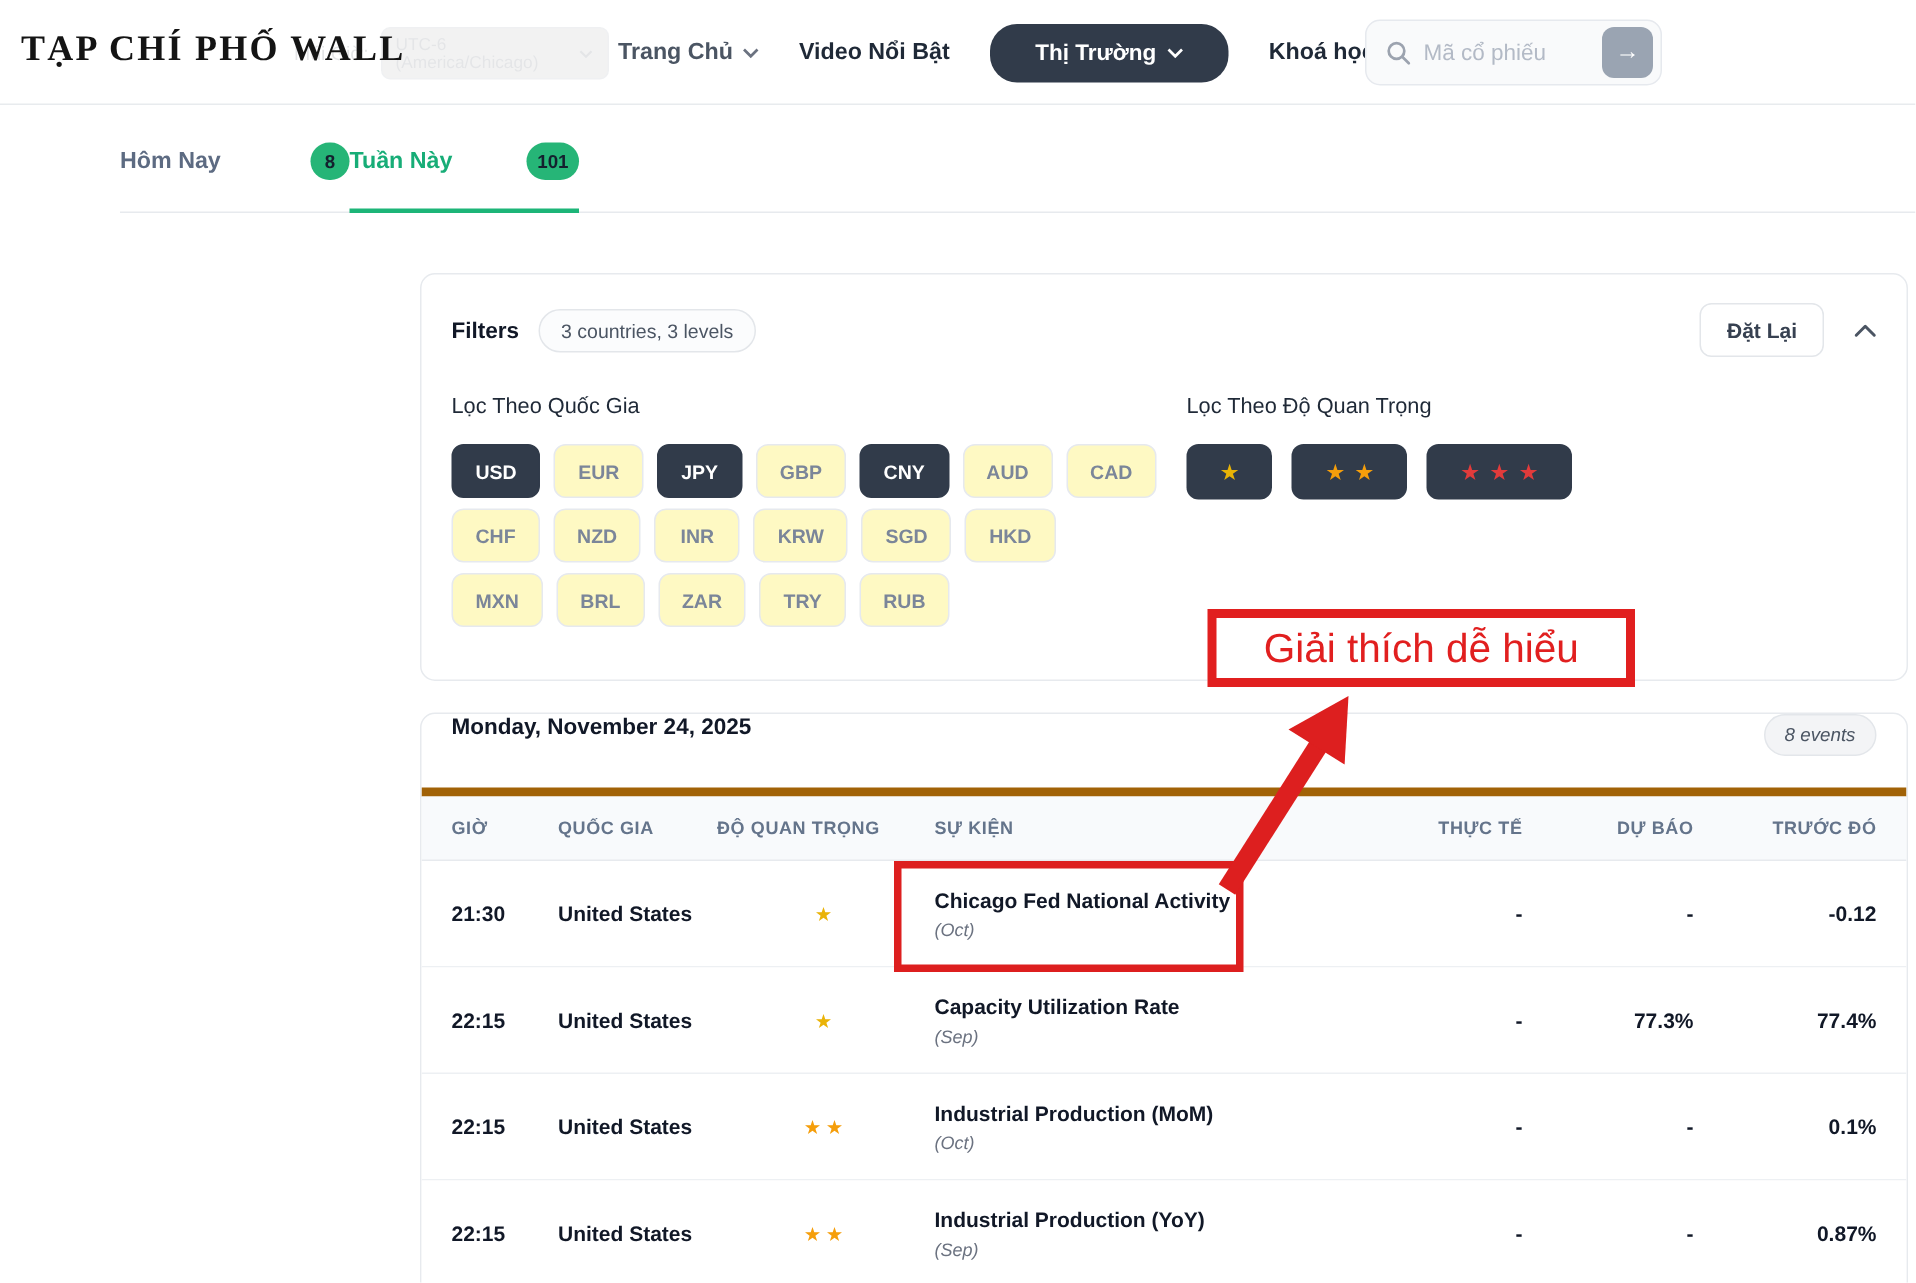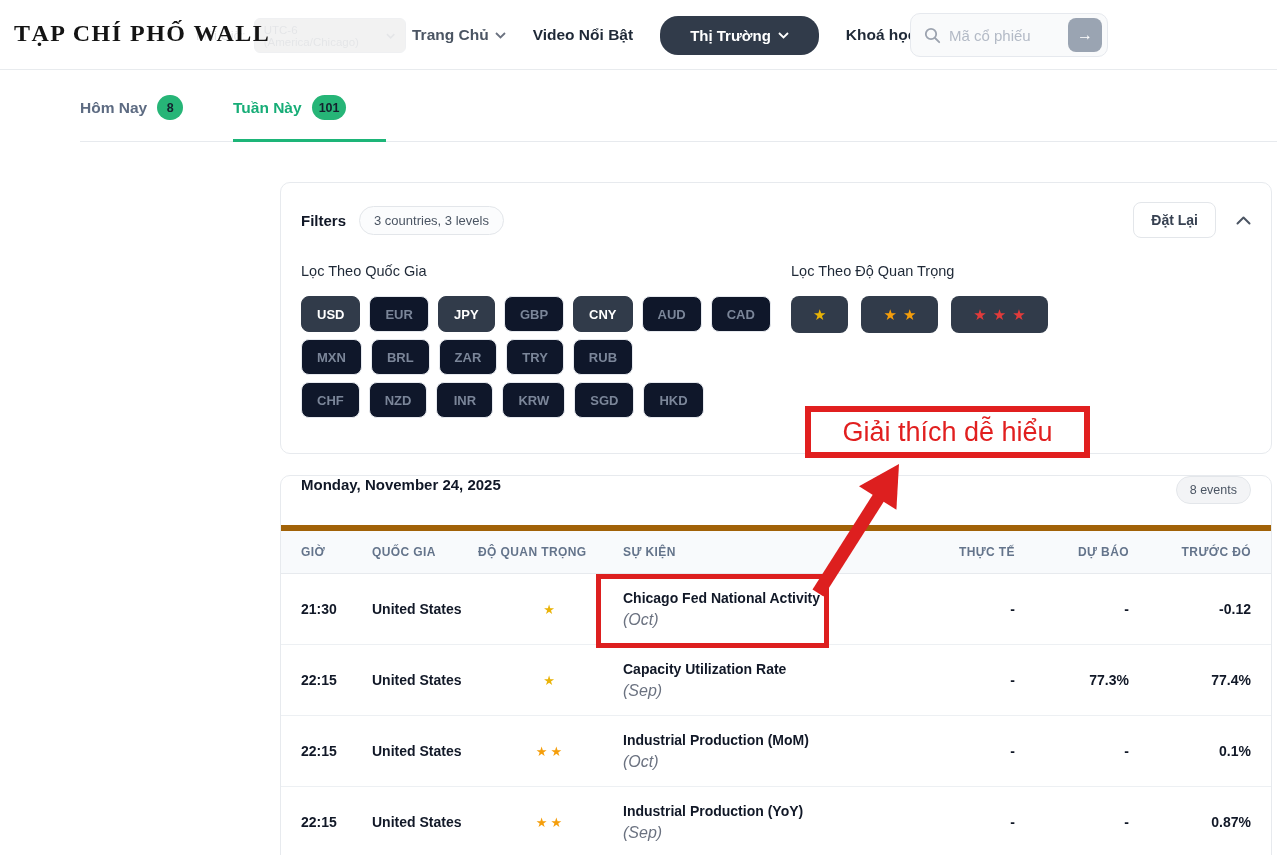--- a/index.html
+++ b/index.html
@@ -18,58 +18,58 @@
   .nav-item { font-size:15.5px; font-weight:600; color:#4b5563; display:flex; align-items:center; gap:6px; cursor:pointer; white-space:nowrap; }
   .nav-item.strong { color:#1f2937; font-weight:700; }
   .nav-pill { background:#313b4a; color:#fff; font-size:15px; font-weight:700; padding:11px 30px; border-radius:18px; display:flex; align-items:center; gap:7px; cursor:pointer; white-space:nowrap; }
   .chev { display:inline-block; }
   .search-wrap { position:absolute; left:910px; top:13px; width:198px; height:44px; background:#f9fafb; border:1px solid #e6e9ee; border-radius:10px; display:flex; align-items:center; padding:0 5px 0 13px; }
   .search-input { flex:1; min-width:0; border:none; outline:none; background:transparent; font-size:15px; color:#374151; margin-left:8px; font-family:"Liberation Sans", sans-serif; }
   .search-input::placeholder { color:#b3bac6; }
   .search-go { width:34px; height:34px; border:none; border-radius:8px; background:#9aa4b2; color:#fff; font-size:16px; cursor:pointer; flex:0 0 auto; display:flex; align-items:center; justify-content:center; }
   
   .tabs-strip { position:absolute; left:80px; top:70px; width:1197px; border-bottom:1px solid #e7eaee; display:flex; }
-  .tab { position:relative; width:153px; display:flex; align-items:center; justify-content:flex-start; gap:10px; padding:25px 0 21px; cursor:pointer; font-size:15.5px; font-weight:700; color:#5d6b82; }
+  .tab { position:relative; width:153px; display:flex; align-items:center; justify-content:space-between; gap:10px; padding:25px 0 21px; cursor:pointer; font-size:15.5px; font-weight:700; color:#5d6b82; }
   .tab.active { color:#17ad77; }
   .tab.active::after { content:""; position:absolute; left:0; right:0; bottom:-1px; height:3px; background:#1db578; }
   .badge { background:#26b577; color:#14202e; font-size:12.5px; font-weight:700; border-radius:999px; min-width:26px; height:25px; padding:0 7px; display:inline-flex; align-items:center; justify-content:center; }
   
   .card { position:absolute; background:#fff; border:1px solid #e7eaee; border-radius:10px; }
   .filters-card { left:280px; top:182px; width:992px; height:272px; padding:19px 20px; }
   .filters-head { display:flex; align-items:center; justify-content:space-between; }
   .fh-left { display:flex; align-items:center; gap:13px; }
   .filters-title { font-size:15px; font-weight:700; color:#111827; }
   .chip { border:1px solid #e3e6ea; background:#fbfcfd; border-radius:999px; padding:6px 14px; font-size:13px; color:#4b5563; }
   .fh-right { display:flex; align-items:center; gap:20px; }
   .reset-btn { border:1px solid #e3e6ea; background:#fff; border-radius:8px; padding:9px 17px; font-size:14px; font-weight:600; color:#374151; cursor:pointer; font-family:"Liberation Sans", sans-serif; }
   .collapse-icon { cursor:pointer; color:#4b5563; display:flex; align-items:center; }
   .filters-body { display:flex; margin-top:25px; }
   .fcol-label { font-size:14.5px; font-weight:400; color:#1f2937; margin-bottom:17px; }
   .fcol-countries { width:470px; }
   .cur-row { display:flex; gap:9px; margin-bottom:7px; }
-  .cur-btn { min-width:57px; height:36px; padding:0 15px; border-radius:8px; border:1px solid #e6e9ee; background:#0f172a; color:#7b8699; font-size:13px; font-weight:700; cursor:pointer; font-family:"Liberation Sans", sans-serif; }
+  .cur-btn { min-width:57px; height:36px; padding:0 15px; border-radius:8px; border:1px solid #e6e9ee; background:#fef9c3; color:#7b8699; font-size:13px; font-weight:700; cursor:pointer; font-family:"Liberation Sans", sans-serif; }
   .cur-btn.selected { background:#313b4a; border-color:#313b4a; color:#fff; }
   .fcol-importance { margin-left:20px; }
   .imp-row { display:flex; gap:13px; }
   .imp-btn { height:37px; padding:0 22px; border:none; border-radius:8px; background:#313b4a; font-size:15px; letter-spacing:6px; cursor:pointer; display:flex; align-items:center; justify-content:center; padding-right:16px; }
   
   .calendar-card { left:280px; top:475px; width:992px; height:396px; border-radius:10px 10px 0 0; overflow:hidden; }
   .cal-head { height:55px; display:flex; align-items:flex-start; justify-content:space-between; padding:0 20px; border-bottom:6px solid #a16207; }
   .cal-date { font-size:15px; font-weight:700; color:#111827; }
-  .events-chip { background:#f3f4f6; border:1px solid #e3e6ea; border-radius:999px; padding:6px 13px; font-size:12.5px; color:#4b5563; }
+  .events-chip { background:#f3f4f6; border:1px solid #e3e6ea; border-radius:999px; padding:6px 13px; font-size:12.5px; color:#4b5563;font-style:italic; }
   .tbl-cols { display:grid; grid-template-columns:71px 106px 145px 1fr 110px 114px 122px; align-items:center; padding:0 20px; }
   .tbl-head { background:#f8fafc; height:43px; border-bottom:1px solid #e7eaee; }
   .th { font-size:12px; font-weight:700; color:#64748b; letter-spacing:0.4px; }
   .th.num, .td.num { text-align:right; }
   .th.center { text-align:left; }
   .tbl-row { min-height:71px; border-bottom:1px solid #edf0f3; background:#fff; }
   .td.time, .td.country { font-size:14px; font-weight:700; color:#111827; }
   .td.stars { text-align:center; font-size:13px; letter-spacing:3px; }
   .ev-title { font-size:14px; font-weight:700; color:#111827; }
-  .ev-period { font-size:16px; font-style:italic; color:#6b7280; margin-top:5px; }
+  .ev-period { font-size:12px; font-style:italic; color:#6b7280; margin-top:5px; }
   .td.num { font-size:14px; font-weight:700; color:#111827; }
   .td.num .muted, .muted { color:#9aa3af; font-weight:400; }
   
   .ann-layer { position:absolute; left:0; top:0; width:1277px; height:855px; pointer-events:none; z-index:40; }
   .ann-box { position:absolute; left:805px; top:406px; width:285px; height:52px; background:#fff; border:6px solid #e11f1f; display:flex; align-items:center; justify-content:center; }
   .ann-text { color:#e11f1f; font-size:27px; }
   .ann-event-box { position:absolute; left:596px; top:574px; width:233px; height:74px; border:5px solid #dd1f1f; }
   .ann-arrow { position:absolute; left:795px; top:450px; }
 </style>
 </head>
@@ -155,34 +155,34 @@
       <button class="cur-btn selected">USD</button>
           <button class="cur-btn">EUR</button>
           <button class="cur-btn selected">JPY</button>
           <button class="cur-btn">GBP</button>
           <button class="cur-btn selected">CNY</button>
           <button class="cur-btn">AUD</button>
           <button class="cur-btn">CAD</button>
         </div>
       <div class="cur-row">
 
-      <button class="cur-btn">MXN</button>
-          <button class="cur-btn">BRL</button>
-          <button class="cur-btn">ZAR</button>
-          <button class="cur-btn">TRY</button>
-          <button class="cur-btn">RUB</button>
-        </div>
-      <div class="cur-row">
-
       <button class="cur-btn">CHF</button>
           <button class="cur-btn">NZD</button>
           <button class="cur-btn">INR</button>
           <button class="cur-btn">KRW</button>
           <button class="cur-btn">SGD</button>
           <button class="cur-btn">HKD</button>
+        </div>
+      <div class="cur-row">
+
+      <button class="cur-btn">MXN</button>
+          <button class="cur-btn">BRL</button>
+          <button class="cur-btn">ZAR</button>
+          <button class="cur-btn">TRY</button>
+          <button class="cur-btn">RUB</button>
         </div>
     </div>
 
     <div class="fcol-importance">
       <div class="fcol-label">Lọc Theo Độ Quan Trọng</div>
       <div class="imp-row">
 
           <button class="imp-btn">
             <span style="color: rgb(232, 179, 6);">★</span>
           </button>

